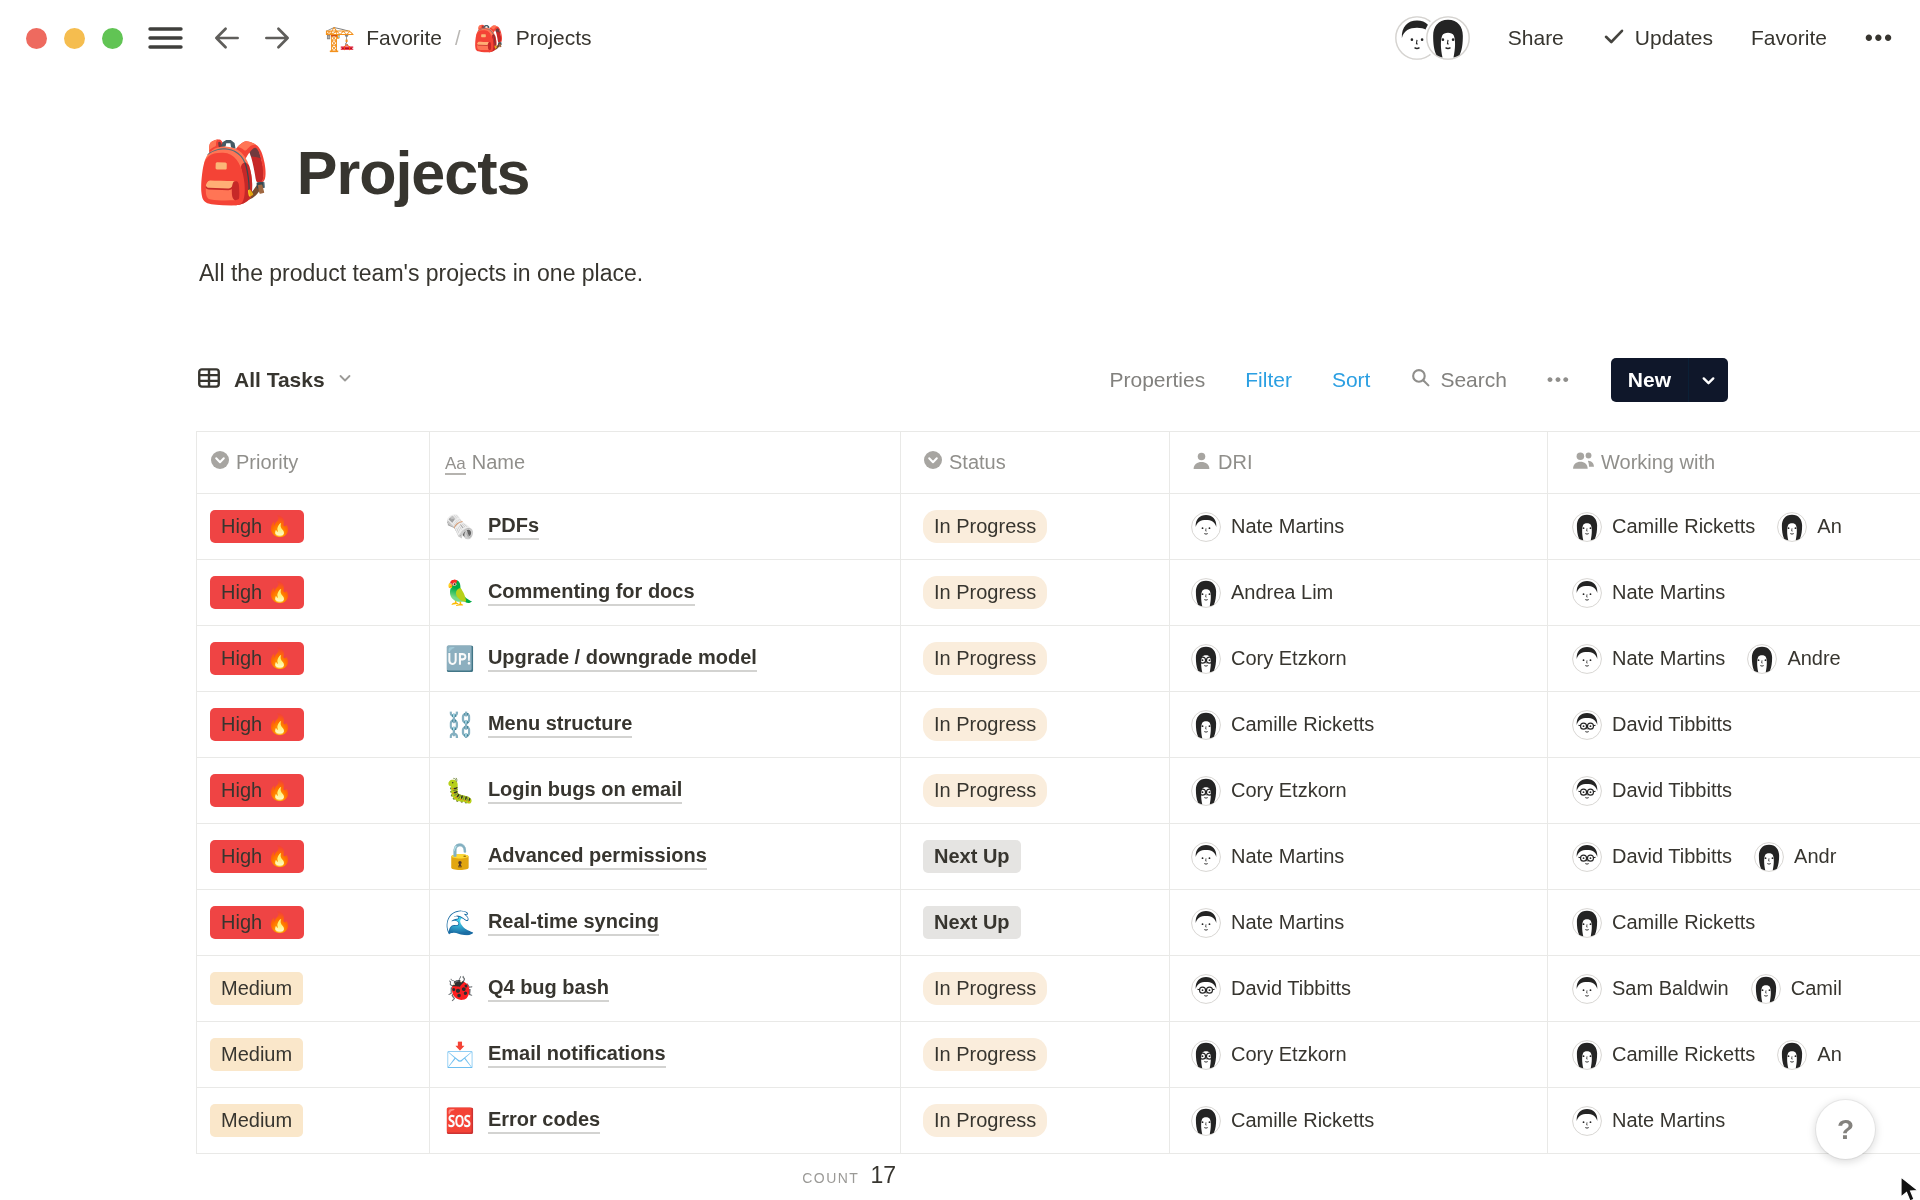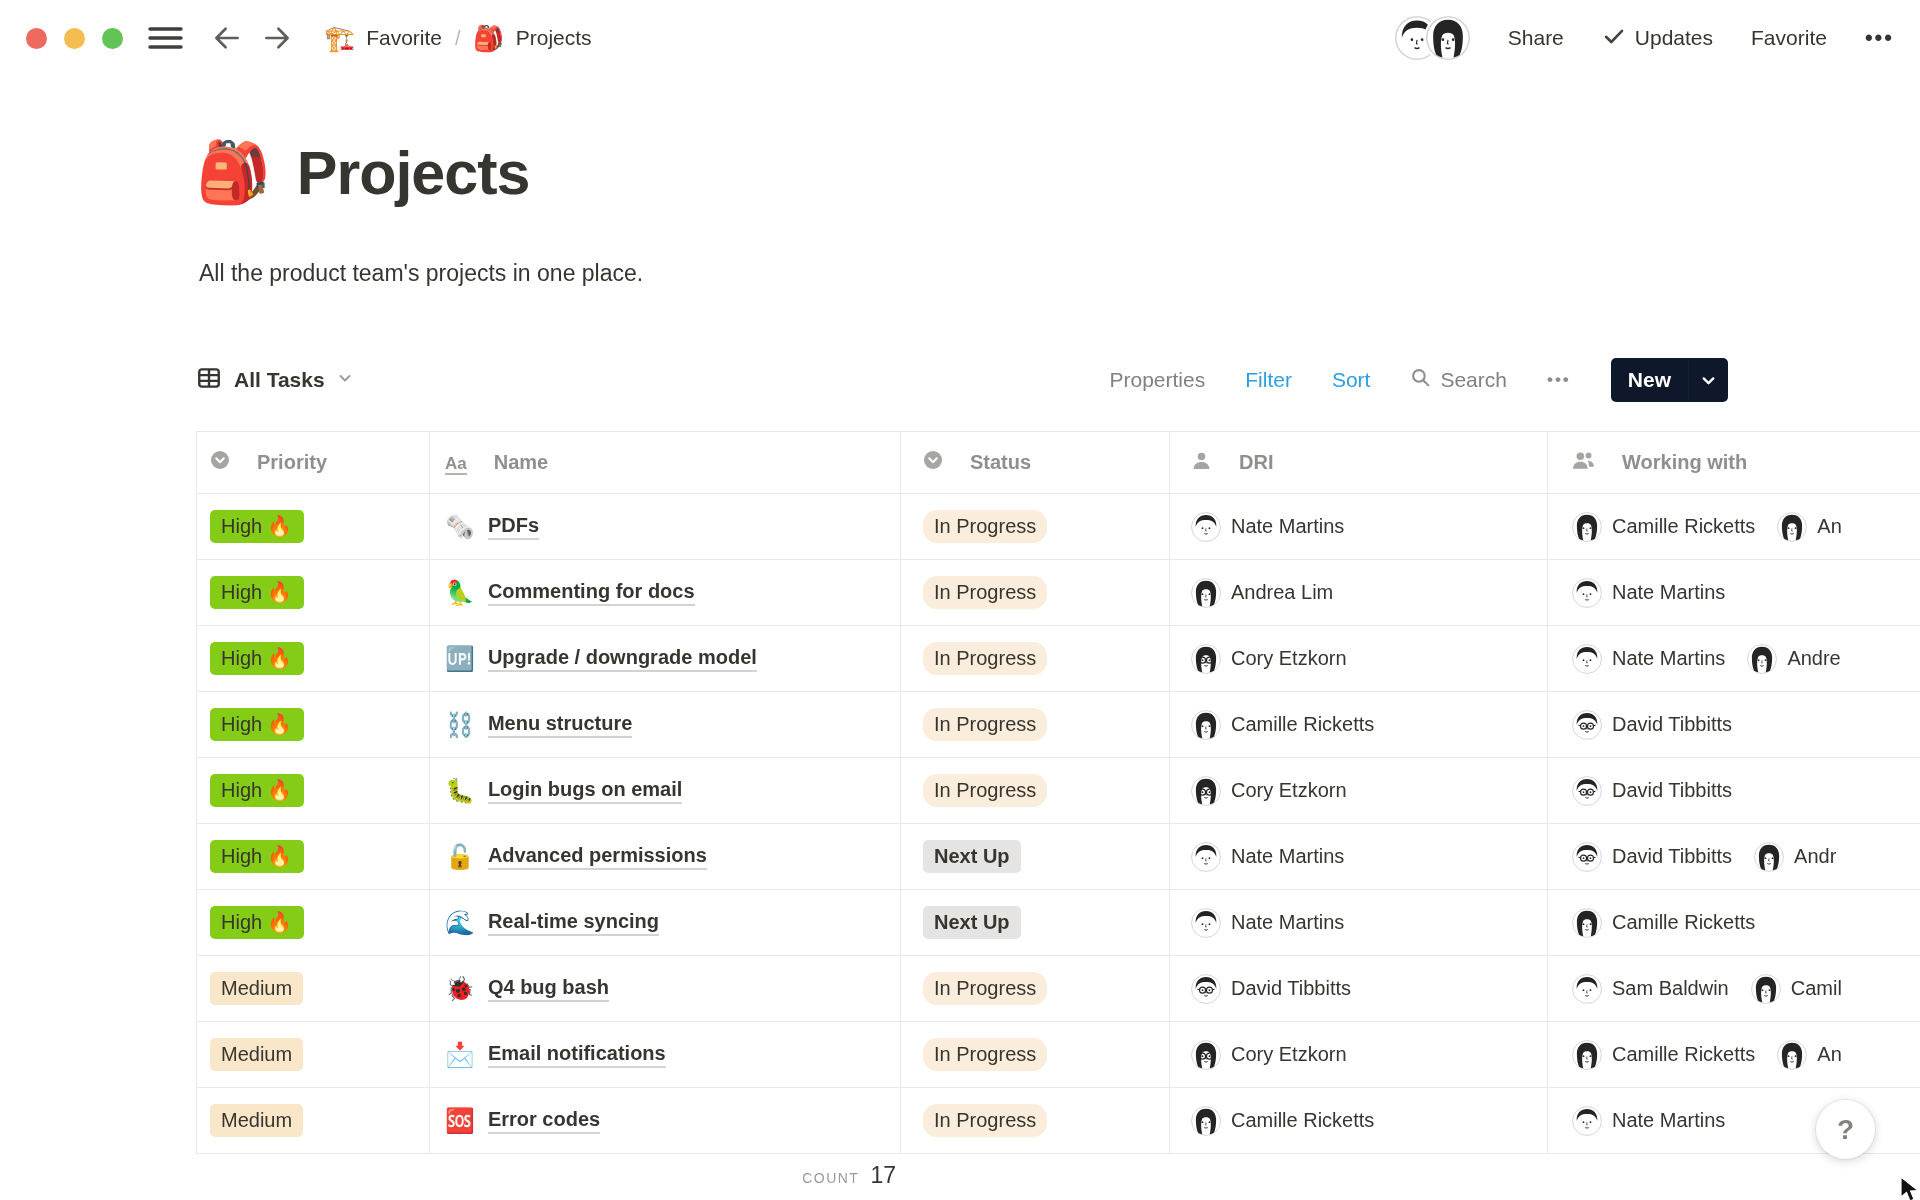--- a/index.html
+++ b/index.html
@@ -50,24 +50,24 @@
   .table-wrap { position:absolute; left:196px; top:431px; width:1724px; height:727px; overflow:hidden; }
   .t-inner { width:1960px; }
   .t-row { display:flex; border-bottom:1px solid #E9E9E7; height:66px; background:#fff; }
   .t-header { height:63px; border-top:1px solid #E9E9E7; color:#908F8B; }
   .t-cell { border-left:1px solid #E9E9E7; display:flex; align-items:center; flex:none; overflow:hidden; white-space:nowrap; }
   .c-priority { width:233px; padding-left:13px; }
   .c-name     { width:471px; padding-left:15px; }
   .c-status   { width:269px; padding-left:22px; }
   .c-dri      { width:378px; padding-left:21px; }
   .c-working  { width:609px; padding-left:24px; }
-  .h-cell { gap:27px; font-size:20px; cursor:pointer;font-weight:bold; }
+  .h-cell { gap:6px; font-size:20px; cursor:pointer; }
   .aa-icon { font-size:17px; color:#93918E; border-bottom:2px solid #B5B3AF; line-height:1.05; }
   .pill { border-radius:5px; padding:4px 11px; font-size:20px; line-height:1.25; white-space:nowrap; }
-  .pill-red   { background:#84cc16; }
+  .pill-red   { background:#ef4444; }
   .pill-yellow{ background:#FAE7CA; }
   .pill-peach { background:#FAEDDC;border-radius:14px; }
   .pill-gray  { background:#E5E4E2;font-weight:bold; }
   .task-icon { font-size:24px; margin-right:13px; line-height:1; }
   .task-name { font-size:20px; font-weight:600; border-bottom:2px solid rgba(55,53,47,0.22);
     padding-bottom:1px; cursor:pointer; }
   .person { display:flex; align-items:center; gap:10px; font-size:20px; }
   .working-list { display:flex; align-items:center; gap:22px; }
   .av-svg { display:block; }
   

